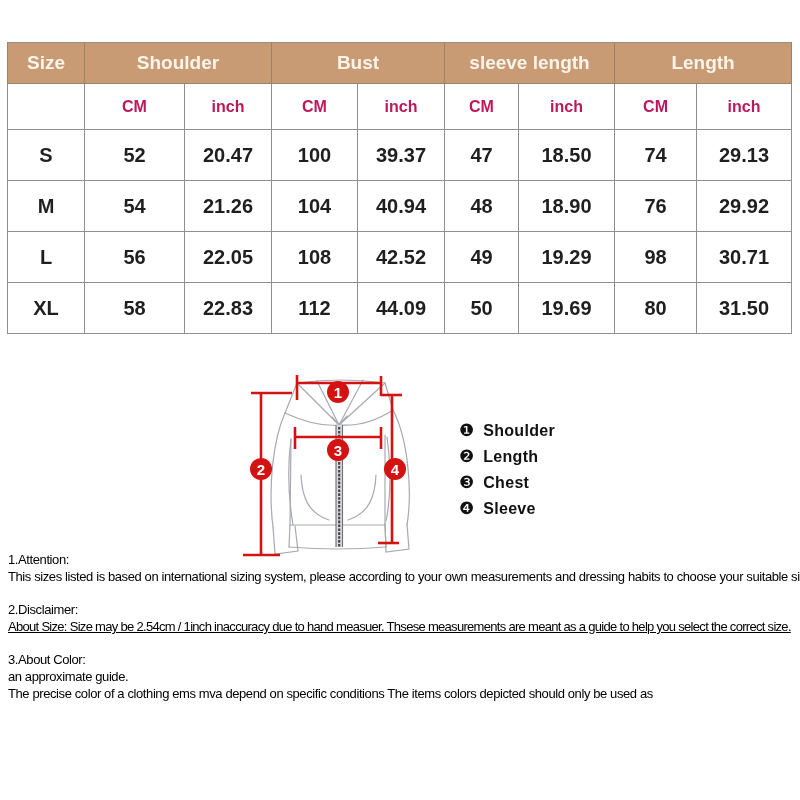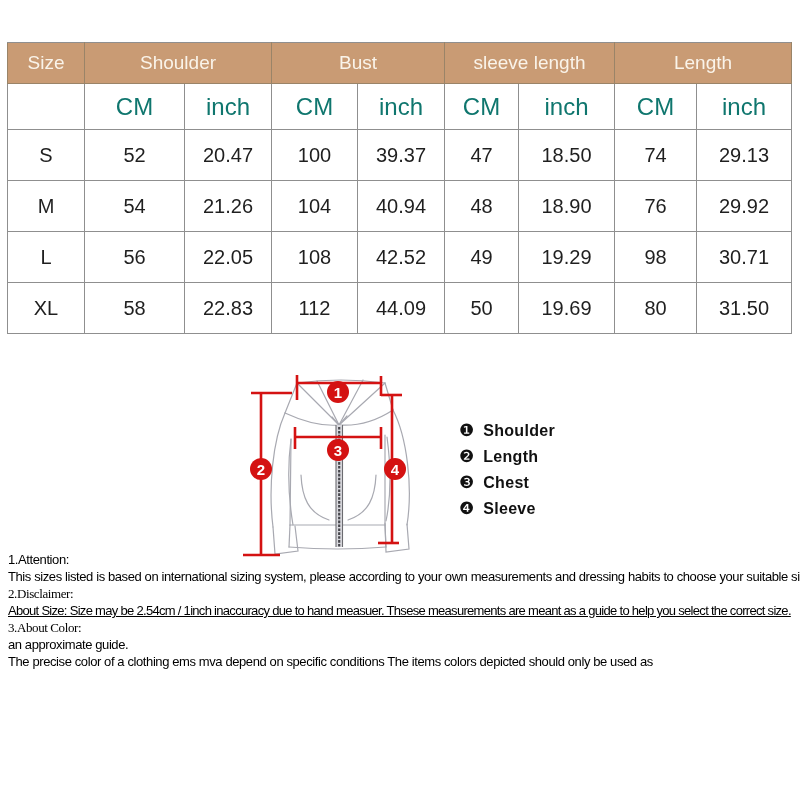--- a/index.html
+++ b/index.html
@@ -7,27 +7,27 @@
     width:800px;height:800px;position:relative;background:#ffffff;
     font-family:"Liberation Sans", sans-serif;color:#222;overflow:hidden;
   }
   
   .size-table{
     position:absolute;left:7px;top:42px;width:784px;
     border-collapse:collapse;table-layout:fixed;background:#fff;
   }
   .size-table td,.size-table th{
     border:1px solid #8f8f8f;text-align:center;vertical-align:middle;
-    font-weight:normal;padding:0;overflow:hidden;white-space:nowrap;
+    font-weight:bold;padding:0;overflow:hidden;white-space:nowrap;
   }
   .size-table tr.group-row th{
     background:#c99b74;color:#faf4ea;font-size:19px;height:40px;
     border-color:#9a8468;border-top-color:#8f8f8f;
   }
-  .size-table tr.unit-row td{height:45px;font-size:24px;color:#0f766e;}
+  .size-table tr.unit-row td{height:45px;font-size:16px;color:#be185d;}
   .size-table tr.data-row td{height:50px;font-size:20px;color:#1f1f1f;}
   
   .diagram-svg{position:absolute;left:235px;top:355px;width:330px;height:215px;}
   .sketch{stroke:#a8a9b1;stroke-width:1.2;fill:none;stroke-linecap:round;}
   .redline{stroke:#d41212;stroke-width:2.6;fill:none;stroke-linecap:butt;}
   .badge-circle{fill:#d41212;stroke:none;}
   .badge-num{fill:#ffffff;font-size:15px;font-weight:bold;text-anchor:middle;
     font-family:"Liberation Sans", sans-serif;}
   .zip-band{fill:#d9d9de;}
   .zip-line{stroke:#6b6b70;stroke-width:1.1;fill:none;}
@@ -36,21 +36,21 @@
   .legend{position:absolute;left:459px;top:424px;display:flex;flex-direction:column;gap:12px;}
   .legend-item{display:flex;align-items:center;height:14px;}
   .legend-bullet{font-size:17px;color:#111;line-height:14px;}
   .legend-label{font-size:16px;color:#111;font-weight:600;margin-left:9px;line-height:14px;letter-spacing:0.3px;}
   
   .notes{position:absolute;left:8px;top:551px;width:790px;}
   .notes p{
     margin:0;font-size:13px;line-height:17px;color:#000000;
     white-space:nowrap;letter-spacing:-0.4px;
   }
-  .notes p.section-gap{margin-top:0;font-family:Liberation Serif, serif;}
+  .notes p.section-gap{margin-top:16px;}
   .notes p.tight{letter-spacing:-0.7px;text-decoration:underline;}
 </style>
 </head>
 <body>
 
 <table class="size-table">
   <colgroup>
     <col style="width:77px">
       <col style="width:100px">
       <col style="width:87px">

